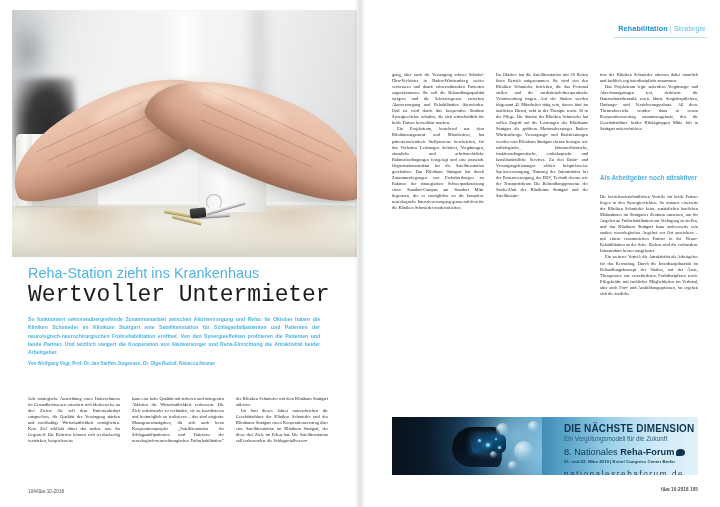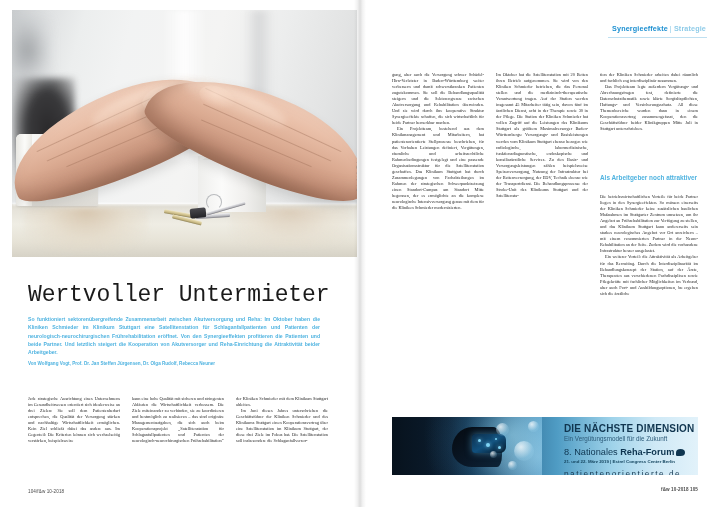--- a/index.html
+++ b/index.html
@@ -440,21 +440,21 @@
   }
   .folio-left  { left: 28px;  top: 489px; }
   .folio-right { right: 22px; top: 487px; font-weight: 700; }
 </style>
 </head>
 <body>
 
 <div id="page">
 
   <div class="running-head">
-    <span class="rh-strong">Synergieeffekte</span><span class="rh-sep">|</span><span class="rh-light">Strategie</span>
+    <span class="rh-strong">Rehabilitation</span><span class="rh-sep">|</span><span class="rh-light">Strategie</span>
   </div>
 
   <div class="hero">
     <div class="hero-scene">
       <div class="bg-shirt"></div>
       <div class="bg-dark-blob"></div>
       <div class="bg-dark-blob2"></div>
       <div class="bg-shirt-fold"></div>
       <div class="bg-shirt-fold2"></div>
 
@@ -492,20 +492,21 @@
         <div class="finger-line" style="left:52px; top:36px; width:140px; transform:rotate(2deg);"></div>
         <div class="finger-line" style="left:56px; top:50px; width:120px; transform:rotate(1deg);"></div>
         <div class="knuckle" style="left:44px; top:12px; width:38px; height:22px;"></div>
         <div class="hand-highlight" style="left:26px; top:8px; width:110px; height:26px;"></div>
       </div>
     </div>
 
     <div class="photo-credit">Foto: fotolia/Rido</div>
   </div>
 
+  <div class="kicker">Reha-Station zieht ins Krankenhaus</div>
   <h1 class="headline" style="margin:0;font-family:Liberation Mono, monospace;">Wertvoller Untermieter</h1>
   <div class="standfirst">So funktioniert sektorenübergreifende Zusammenarbeit zwischen Akutversorgung und Reha: Im Oktober haben die Kliniken Schmieder im Klinikum Stuttgart eine Satellitenstation für Schlaganfallpatienten und Patienten der neurologisch-neurochirurgischen Frührehabilitation eröffnet. Von den Synergieeffekten profitieren die Patienten und beide Partner. Und letztlich steigert die Kooperation von Akutversorger und Reha-Einrichtung die Attraktivität beider Arbeitgeber.</div>
   <div class="byline">Von Wolfgang Vogt, Prof. Dr. Jan Steffen Jürgensen, Dr. Olga Rudolf, Rebecca Neuner</div>
 
   <div class="col col-l1">
       <p>Jede strategische Ausrichtung eines Unternehmens im Gesundheitswesen orientiert sich idealerweise an drei Zielen: Sie soll dem Patientenbedarf entsprechen, die Qualität der Versorgung stärken und nachhaltige Wirtschaftlichkeit ermöglichen. Kein Ziel schließt dabei das andere aus. Im Gegenteil: Die Kriterien können sich wechselseitig verstärken, beispielsweise</p>
     </div>
   <div class="col col-l2">
       <p>kann eine hohe Qualität mit sicheren und stringenten Abläufen die Wirtschaftlichkeit verbessern. Die Ziele miteinander zu verbinden, sie zu koordinieren und bestmöglich zu realisieren – das sind originäre Managementaufgaben, die sich auch beim Kooperationsprojekt „Satellitenstation für Schlaganfallpatienten und Patienten der neurologisch-neurochirurgischen Frührehabilitation“</p>
     </div>
@@ -547,21 +548,21 @@
       <div class="ad-bubble" style="left:116px; top:44px; width:9px;  height:9px;"></div>
       <div class="ad-bubble" style="left:136px; top:4px;  width:11px; height:11px;"></div>
       <div class="ad-bubble" style="left:98px;  top:34px; width:7px;  height:7px;"></div>
     </div>
 
     <div class="ad-text">
       <div class="ad-line1">DIE NÄCHSTE DIMENSION</div>
       <div class="ad-line2">Ein Vergütungsmodell für die Zukunft</div>
       <div class="ad-line3"><span class="light">8. Nationales </span><span class="bold">Reha-Forum</span><span class="ad-logo-dot"></span></div>
       <div class="ad-line4">21. und 22. März 2019 | Estrel Congress Center Berlin</div>
-      <div class="ad-url">patientenorientierte.de</div>
+      <div class="ad-url">nationalesrehaforum.de</div>
     </div>
   </div>
 
   <div class="folio folio-left">104/f&amp;w 10-2018</div>
   <div class="folio folio-right">f&amp;w 10-2018 105</div>
 
   <div class="gutter"></div>
 </div>
 
 </body></html>

